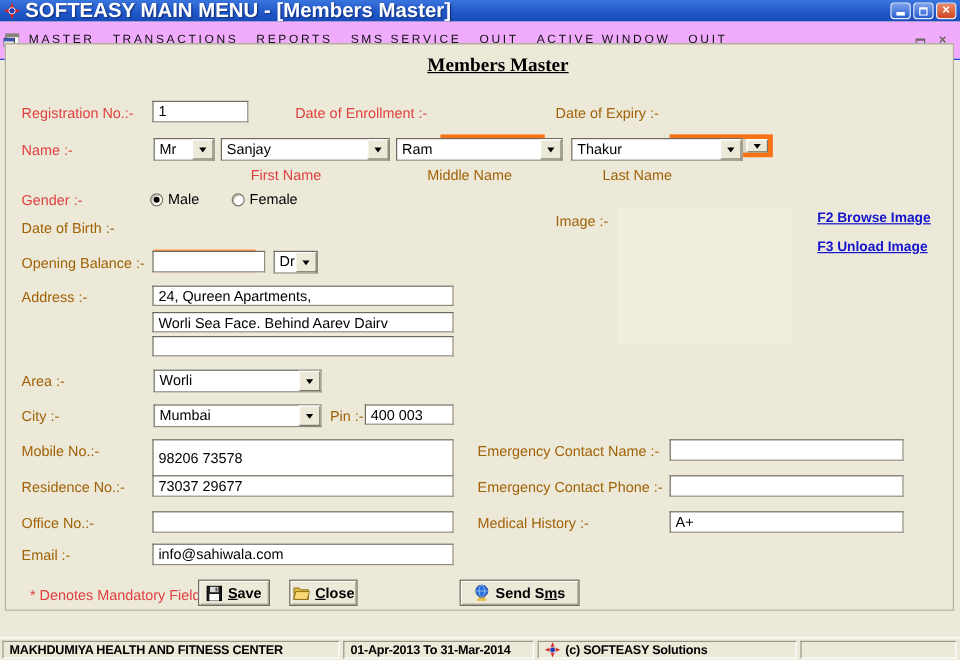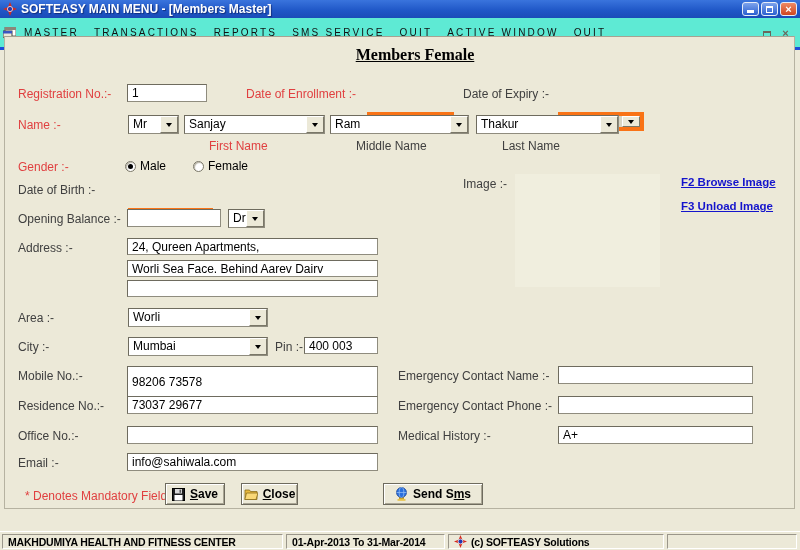--- a/index.html
+++ b/index.html
@@ -4,51 +4,51 @@
 <style>
   html,body{margin:0;padding:0;}
   body{width:800px;height:550px;background:#ece9d8;font-family:"Liberation Sans",sans-serif;}
   #screen{position:relative;width:800px;height:550px;overflow:hidden;background:#ece9d8;}
 
   
   .titlebar{position:absolute;left:0;top:0;width:800px;height:18px;
     background:linear-gradient(to bottom,#3a74dd 0%,#1f56c6 60%,#1a4cb8 100%);
     display:flex;align-items:center;padding:0 3px;box-sizing:border-box;}
   .titlebar .ticon{width:14px;height:14px;margin-right:4px;flex:0 0 auto;}
-  .titlebar .ttext{color:#fff;font-weight:bold;font-size:12px;white-space:nowrap;flex:1;
+  .titlebar .ttext{color:#fff;font-weight:bold;font-size:17px;white-space:nowrap;flex:1;
     text-shadow:1px 1px 1px rgba(0,0,40,.45);}
   .wbtns{display:flex;gap:2px;}
   .wbtn{width:17px;height:14px;border-radius:3px;border:1px solid #e6ecf8;display:flex;
     align-items:flex-end;justify-content:center;box-sizing:border-box;cursor:default;}
   .wbtn.blue{background:linear-gradient(#7da3ec,#2a5fd0);}
   .wbtn.red{background:linear-gradient(#f08a64,#cf4621);}
   .glyph-min{width:7px;height:3px;background:#fff;margin-bottom:2px;}
   .glyph-res{width:7px;height:7px;border:1px solid #fff;border-top-width:2px;margin-bottom:2px;box-sizing:border-box;}
   .wbtn.red{align-items:center;}
   .glyph-x{color:#fff;font:bold 11px "Liberation Sans",sans-serif;line-height:11px;}
 
   
-  .menubar{position:absolute;left:0;top:18px;width:800px;height:32px;background:#5eead4;
-    display:flex;align-items:center;border-bottom:3px solid #1d4ed8;box-sizing:border-box;}
+  .menubar{position:absolute;left:0;top:18px;width:800px;height:32px;background:#f0abfc;
+    display:flex;align-items:center;border-bottom:1px solid #1d4ed8;box-sizing:border-box;}
   .mdi-icon{width:13px;height:11px;margin:0 8px 0 3px;flex:0 0 auto;}
   .menu-item{font-size:10px;letter-spacing:2.2px;color:#111;margin-right:15px;white-space:nowrap;cursor:default;}
   .mdi-ctrls{margin-left:auto;display:flex;gap:6px;padding-right:8px;align-items:center;}
   .mdi-btn{width:13px;height:12px;display:flex;align-items:flex-end;justify-content:center;cursor:default;}
   .mg-min{width:7px;height:2px;background:#6a675c;margin-bottom:1px;}
   .mg-res{width:8px;height:7px;border:1px solid #6a675c;border-top-width:2px;box-sizing:border-box;margin-bottom:1px;}
   .mg-x{color:#6a675c;font:bold 11px "Liberation Sans",sans-serif;line-height:12px;}
 
   
   .form-panel{position:absolute;left:4px;top:36px;width:791px;height:473px;
     border:1px solid #b6b2a1;border-top-color:#a6a292;background:#ece9d8;box-sizing:border-box;}
 
   .page-title{position:absolute;left:300px;top:46px;width:230px;text-align:center;
     font-family:"Liberation Serif",serif;font-size:16px;font-weight:bold;text-decoration:underline;color:#000;}
 
-  .lbl{position:absolute;font-size:12px;color:#404040;white-space:nowrap;}
+  .lbl{position:absolute;font-size:12px;color:#a16207;white-space:nowrap;}
   .red{color:#e04040;}
 
   .tb{position:absolute;background:#fff;border:1px solid #8f8c7e;border-top-color:#6e6b5e;border-left-color:#6e6b5e;
     font-family:"Liberation Sans",sans-serif;font-size:12px;color:#000;padding:1px 4px;box-sizing:border-box;outline:none;}
 
   .combo{position:absolute;background:#fff;border:1px solid #8f8c7e;border-top-color:#6e6b5e;border-left-color:#6e6b5e;
     display:flex;box-sizing:border-box;cursor:default;}
   .combo .txt{flex:1;font-size:12px;padding:1px 1px 1px 4px;white-space:nowrap;overflow:hidden;}
   .combo .cbtn{width:16px;flex:0 0 auto;background:#ece9d8;border:1px solid;border-color:#fff #7a7768 #7a7768 #fff;
     display:flex;align-items:center;justify-content:center;}
@@ -129,21 +129,21 @@
           <span class="mg-res"></span>
         </div>
       <div class="mdi-btn">
           <span class="mg-x">×</span>
         </div>
     </div>
   </div>
 
   <div class="form-panel"></div>
 
-  <div class="page-title">Members Female</div>
+  <div class="page-title">Members Master</div>
 
   <span class="lbl red" style="left:18px;top:87px;">Registration No.:-</span>
   <input class="tb" style="left: 127px; top: 84px; width: 80px; height: 18px;" value="1">
   <span class="lbl red" style="left:246px;top:87px;">Date of Enrollment :-</span>
   <div class="combo dt" style="left:367px;top:84px;width:87px;height:19px;">
     <div class="txt">24/04/2013</div>
     <div class="cbtn">
         <i class="arrow"></i>
       </div>
   </div>

